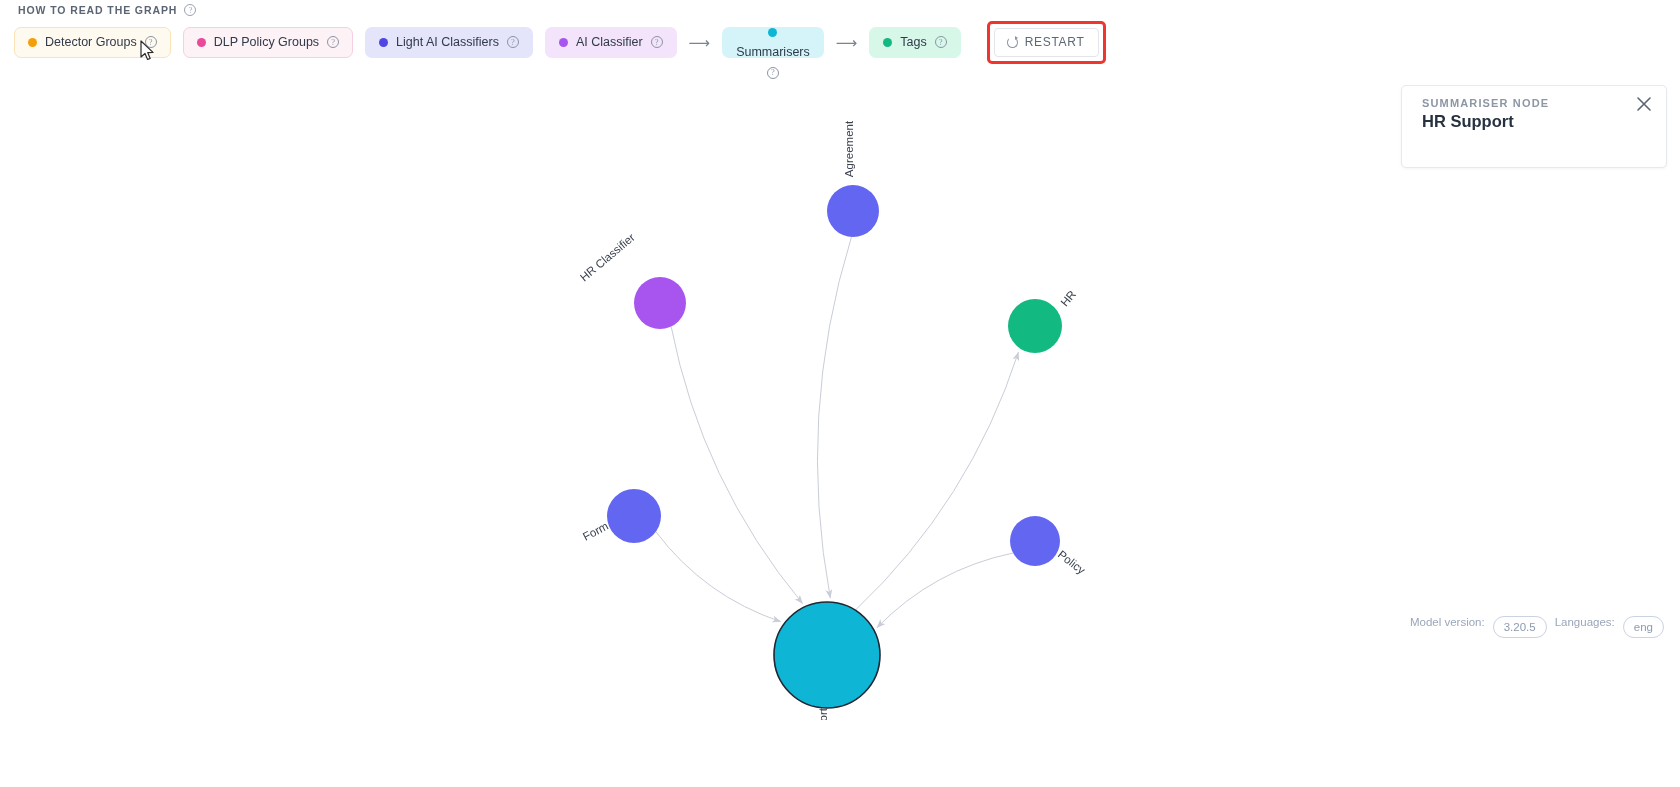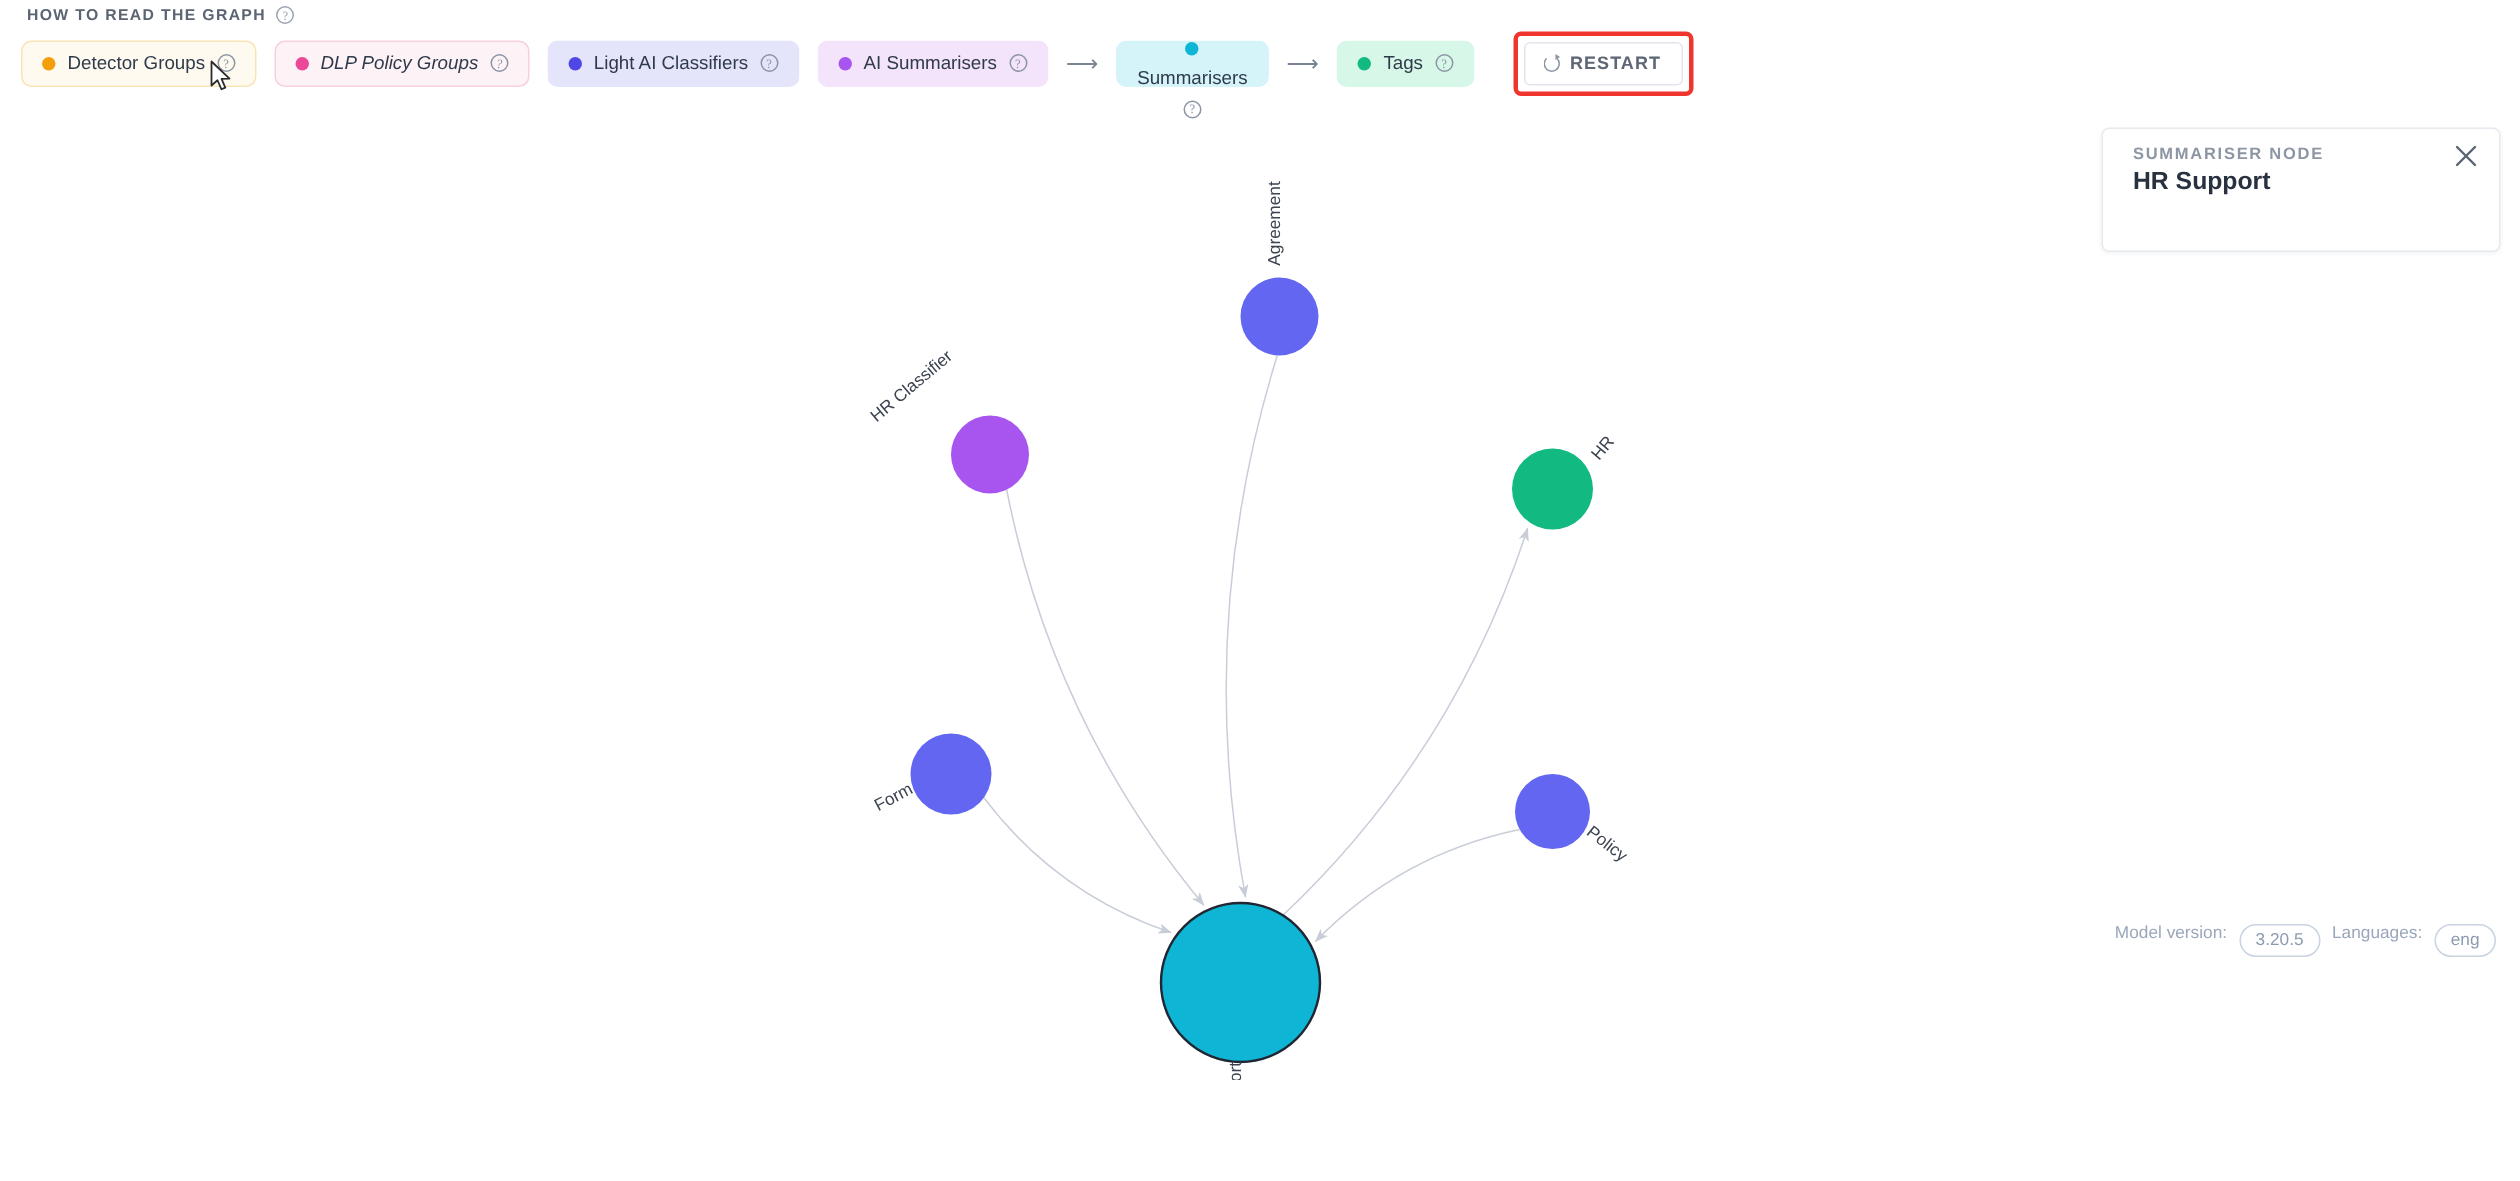--- a/index.html
+++ b/index.html
@@ -96,21 +96,21 @@
   .restart-btn {
     display: flex; align-items: center; gap: 7px;
     height: 29px;
     padding: 0 14px 0 12px;
     background: #ffffff;
     border: 1px solid #e2e6ec;
     border-radius: 4px;
     color: #5d6775;
     font-size: 12px;
     letter-spacing: 0.7px;
-    font-weight: 700;
+    font-weight: 400;
     cursor: pointer;
   }
   .restart-btn .refresh-ico {
     display: inline-block;
     width: 11px; height: 11px;
     border: 1.4px solid #8a94a3;
     border-radius: 50%;
     border-top-color: transparent;
     position: relative;
   }
@@ -199,33 +199,33 @@
     <span class="htitle">HOW TO READ THE GRAPH</span>
     <span class="qmark">?</span>
   </div>
 
   <div class="legend-row" id="legend-row">
       <div class="chip c-detector" style="background: rgb(255, 250, 240); border-color: rgb(250, 227, 181);">
         <span class="dot" style="background: rgb(245, 158, 11);"></span>
         <span>Detector Groups</span>
         <span class="qmark">?</span>
       </div>
-      <div class="chip c-dlp" style="background: rgb(253, 242, 246); border-color: rgb(247, 207, 223); font-style: italic;">
+      <div class="chip c-dlp" style="background: rgb(253, 242, 246); border-color: rgb(247, 207, 223);">
         <span class="dot" style="background: rgb(236, 72, 153);"></span>
         <span>DLP Policy Groups</span>
         <span class="qmark">?</span>
       </div>
       <div class="chip c-lightai" style="background: rgb(228, 229, 251); border-color: transparent; text-align: right;">
         <span class="dot" style="background: rgb(79, 70, 229);"></span>
         <span>Light AI Classifiers</span>
         <span class="qmark">?</span>
       </div>
       <div class="chip c-ai" style="background: rgb(243, 227, 251); border-color: transparent;">
         <span class="dot" style="background: rgb(168, 85, 240);"></span>
-        <span>AI Summarisers</span>
+        <span>AI Classifier</span>
         <span class="qmark">?</span>
       </div>
       <span class="arrow">⟶</span>
       <div class="chip c-summ" style="background: rgb(213, 244, 250); border-color: transparent;">
         <span class="dot" style="background: rgb(15, 181, 212);"></span>
         <span>Summarisers</span>
         <span class="qmark">?</span>
       </div>
       <span class="arrow">⟶</span>
       <div class="chip c-tags" style="background: rgb(215, 247, 233); border-color: transparent;">

